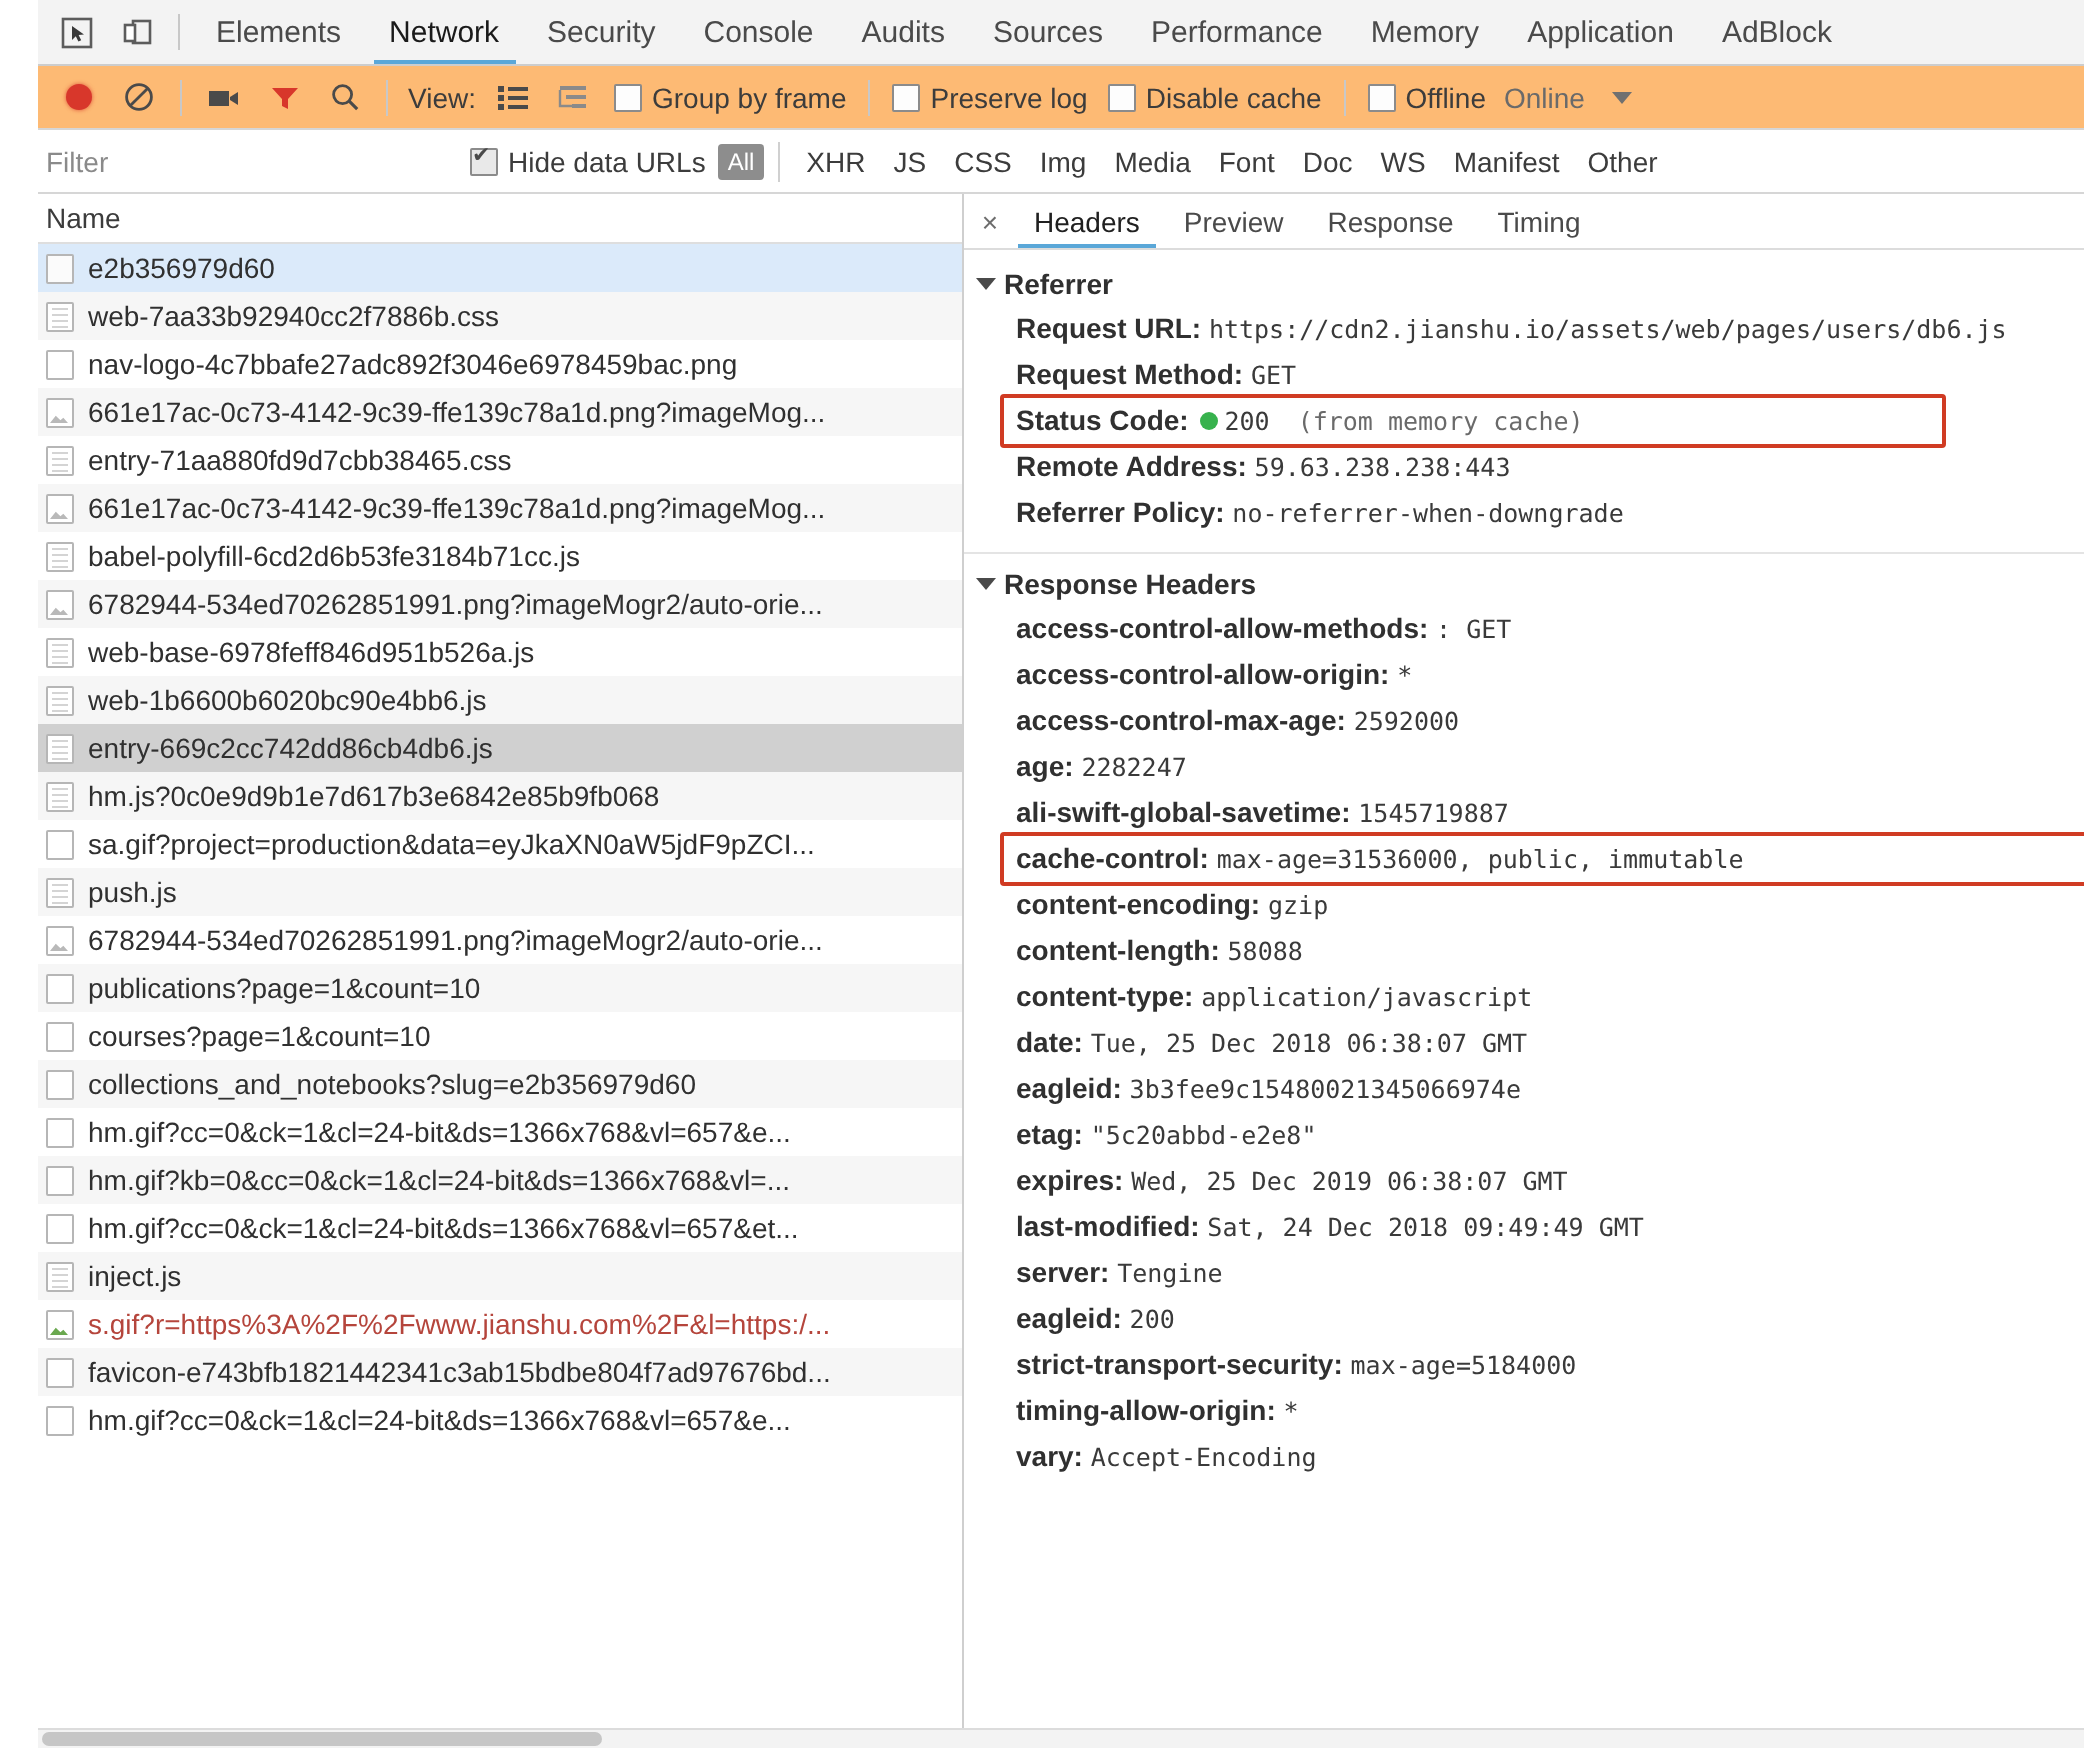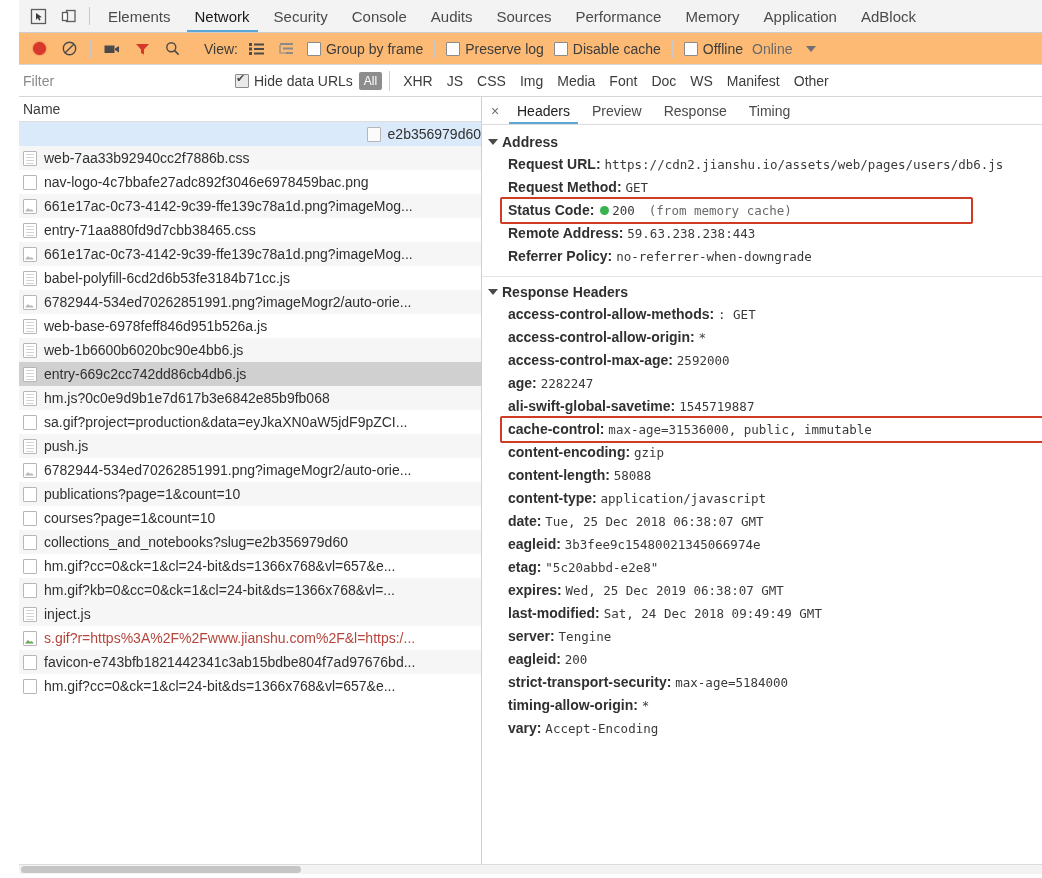--- a/index.html
+++ b/index.html
@@ -189,21 +189,21 @@
     padding-left: 4px;
     font-size: 14px;
     color: #303030;
     white-space: nowrap;
     overflow: hidden;
     cursor: pointer;
     box-sizing: border-box;
   }
   .req-row.odd { background: #f6f6f6; }
   .req-row.selected { background: #d0d0d0; }
-  .req-row.focused { background: #dbeafa; justify-content: flex-end; }
+  .req-row.focused { background: #dbeafa; }
   .req-row.failed { color: #b5453c; }
   .fileicon {
     width: 14px; height: 15px;
     min-width: 14px;
     border: 1px solid #b6b6b6;
     background: #fff;
     margin-right: 7px;
     position: relative;
     box-sizing: border-box;
     border-radius: 1px;
@@ -562,20 +562,24 @@
             <span class="req-name">collections_and_notebooks?slug=e2b356979d60</span>
           </div>
           <div class="req-row">
             <span class="fileicon "></span>
             <span class="req-name">hm.gif?cc=0&amp;ck=1&amp;cl=24-bit&amp;ds=1366x768&amp;vl=657&amp;e...</span>
           </div>
           <div class="req-row odd">
             <span class="fileicon "></span>
             <span class="req-name">hm.gif?kb=0&amp;cc=0&amp;ck=1&amp;cl=24-bit&amp;ds=1366x768&amp;vl=...</span>
           </div>
+          <div class="req-row">
+            <span class="fileicon "></span>
+            <span class="req-name">hm.gif?cc=0&amp;ck=1&amp;cl=24-bit&amp;ds=1366x768&amp;vl=657&amp;et...</span>
+          </div>
           <div class="req-row odd">
             <span class="fileicon js"></span>
             <span class="req-name">inject.js</span>
           </div>
           <div class="req-row failed">
             <span class="fileicon imgc"></span>
             <span class="req-name">s.gif?r=https%3A%2F%2Fwww.jianshu.com%2F&amp;l=https:/...</span>
           </div>
           <div class="req-row odd">
             <span class="fileicon "></span>
@@ -592,21 +596,21 @@
       <div class="detail-tabs">
         <div class="close-x">×</div>
         <div class="dtab active">Headers</div>
         <div class="dtab">Preview</div>
         <div class="dtab">Response</div>
         <div class="dtab">Timing</div>
       </div>
       <div class="detail-body">
         <div class="section-title">
           <span class="tri"></span>
-          <span>Address</span>
+          <span>Referrer</span>
         </div>
         <div id="general-rows">
             <div class="hdr-row"><span class="hdr-key">Request URL: </span><span class="hdr-val">https://cdn2.jianshu.io/assets/web/pages/users/db6.js</span></div>
             <div class="hdr-row"><span class="hdr-key">Request Method: </span><span class="hdr-val">GET</span></div>
             <div class="hdr-row boxed wide"><span class="hdr-key">Status Code: </span><span class="status-dot" style="background: rgb(55, 178, 77);"></span><span class="hdr-val">200</span><span class="hdr-val" style="margin-left: 14px; color: rgb(106, 106, 106);">(from memory cache)</span></div>
             <div class="hdr-row"><span class="hdr-key">Remote Address: </span><span class="hdr-val">59.63.238.238:443</span></div>
             <div class="hdr-row"><span class="hdr-key">Referrer Policy: </span><span class="hdr-val">no-referrer-when-downgrade</span></div>
           </div>
         <div class="section-divider"></div>
         <div class="section-title">

